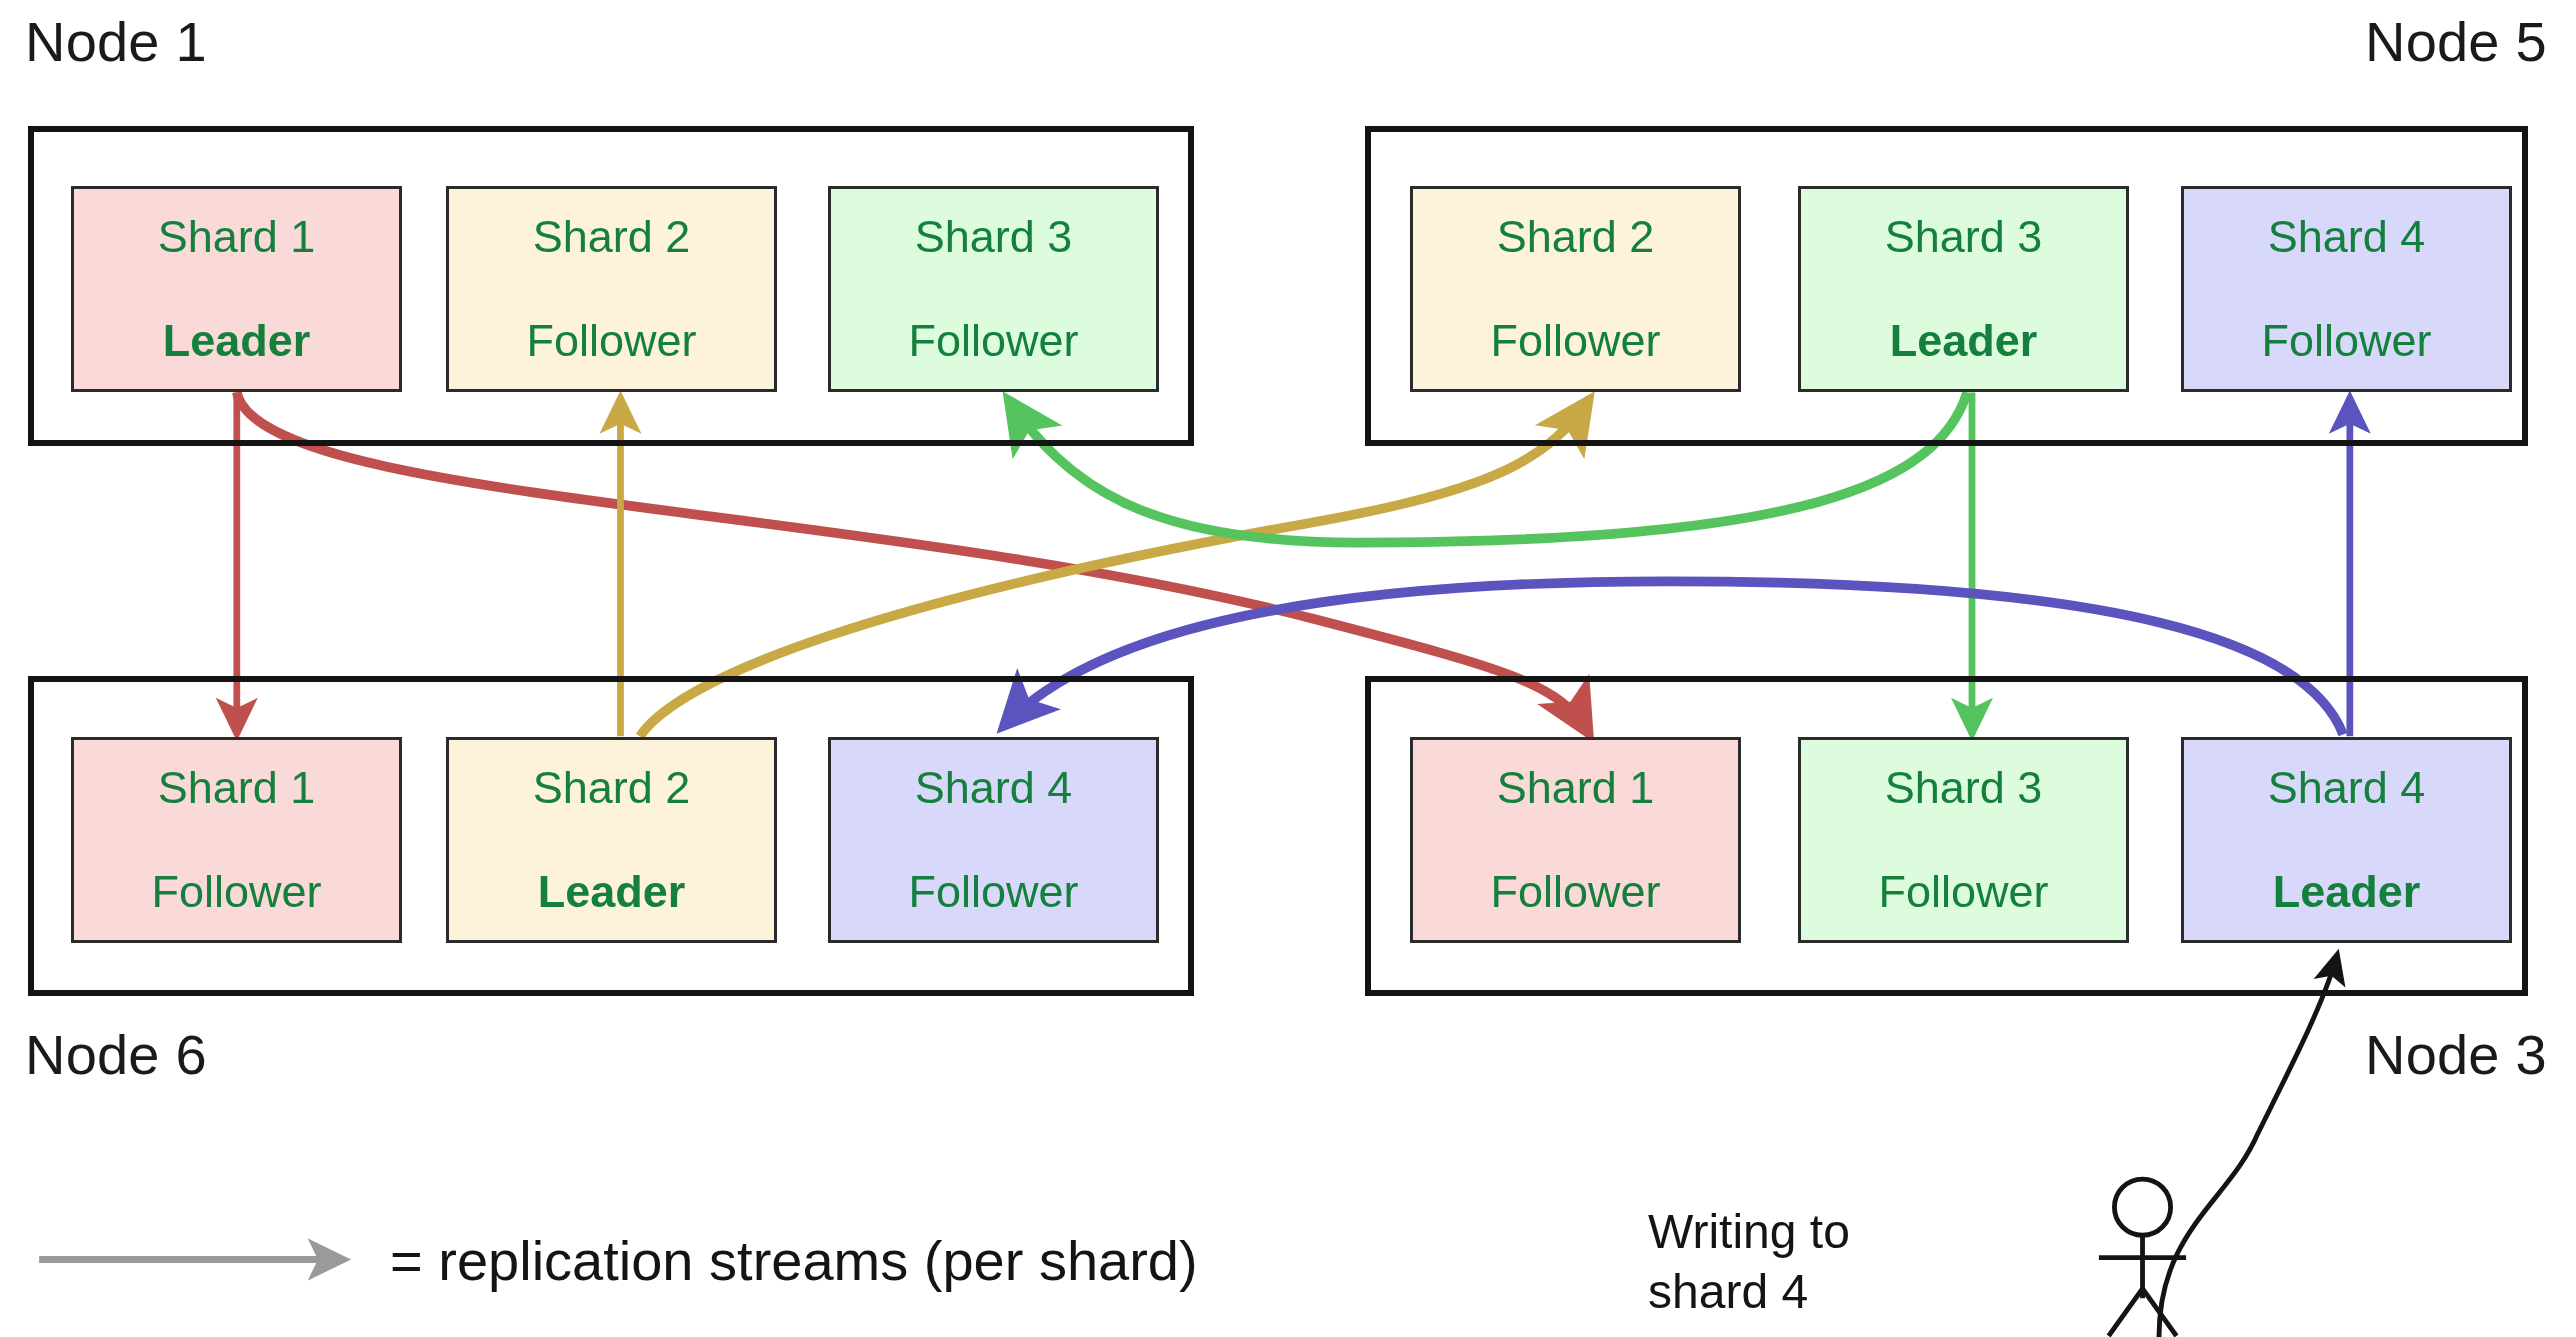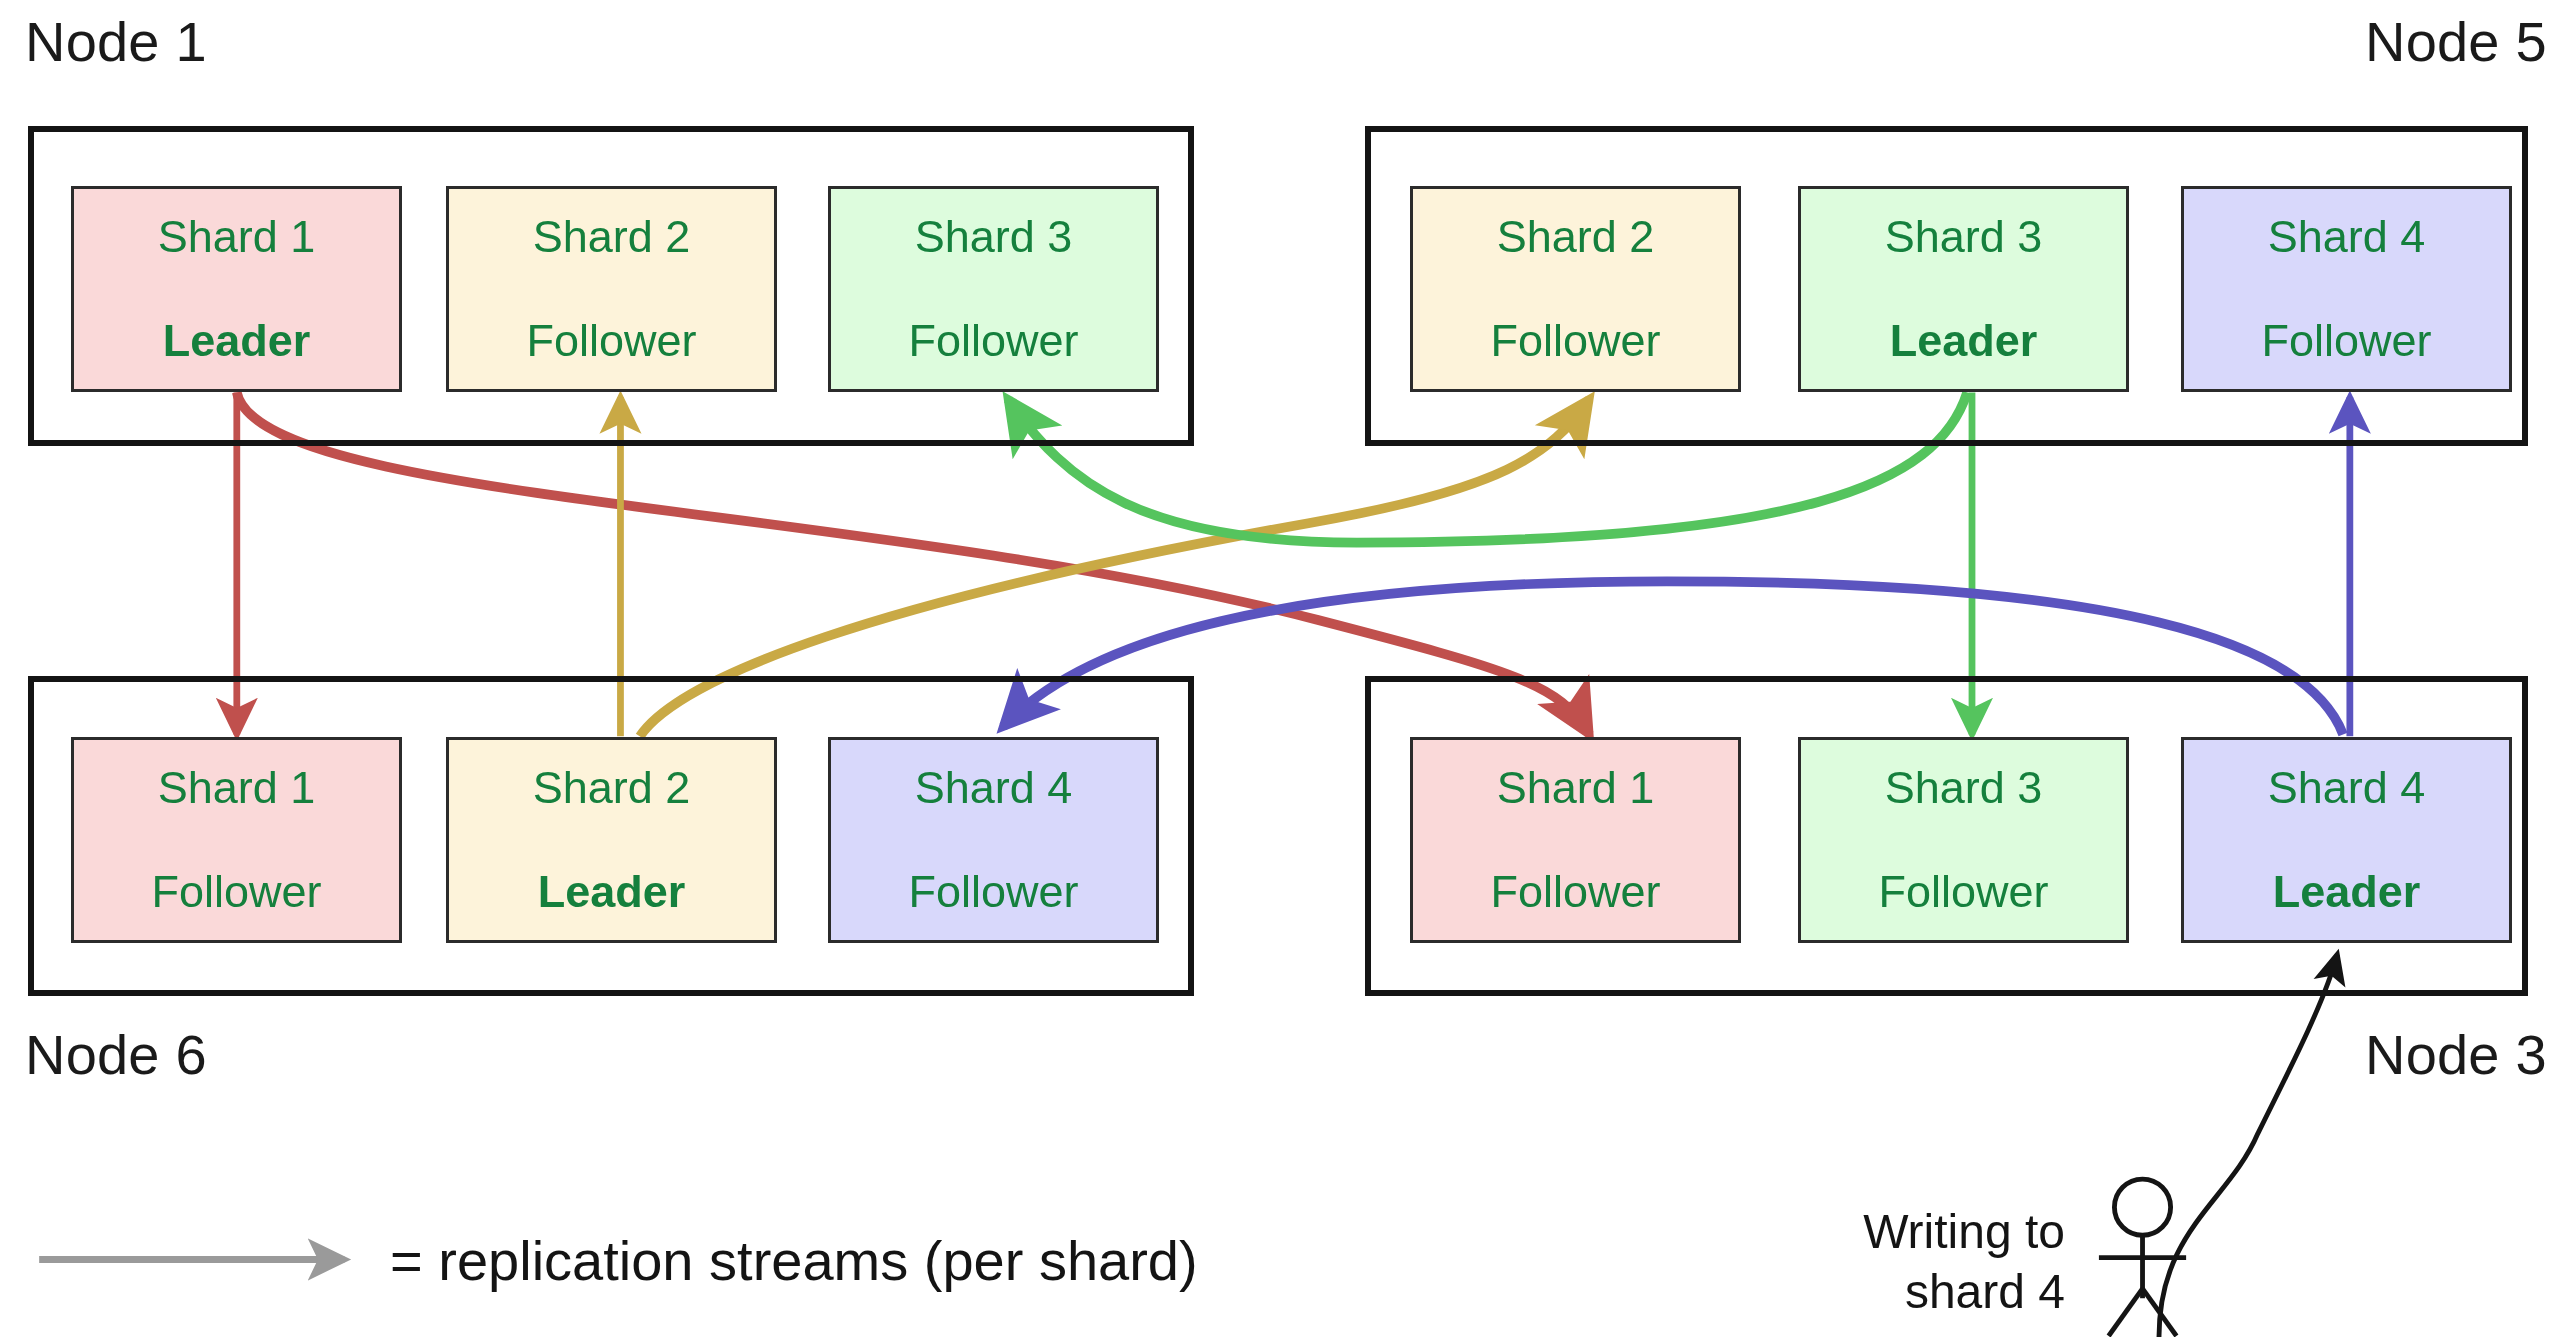--- a/index.html
+++ b/index.html
@@ -22,21 +22,21 @@
     display:flex;flex-direction:column;align-items:center;justify-content:center;
     font-size:45px;line-height:56px;color:#15803d;gap:48px;
   }
   .shard .role{font-weight:400;text-align:right;}
   .shard .role.lead{font-weight:bold;}
 
   .legend-text{
     position:absolute;font-size:56px;line-height:48px;color:#141414;white-space:nowrap;
   }
   .writer-text{
-    position:absolute;font-size:48px;line-height:60px;color:#141414;text-align:right;
+    position:absolute;font-size:48px;line-height:60px;color:#141414;
     white-space:pre-line;
   }
 </style>
 </head>
 <body>
 
 <div id="stage">
 
   <svg id="wires" viewBox="0 0 2658 1380">
     <defs>

